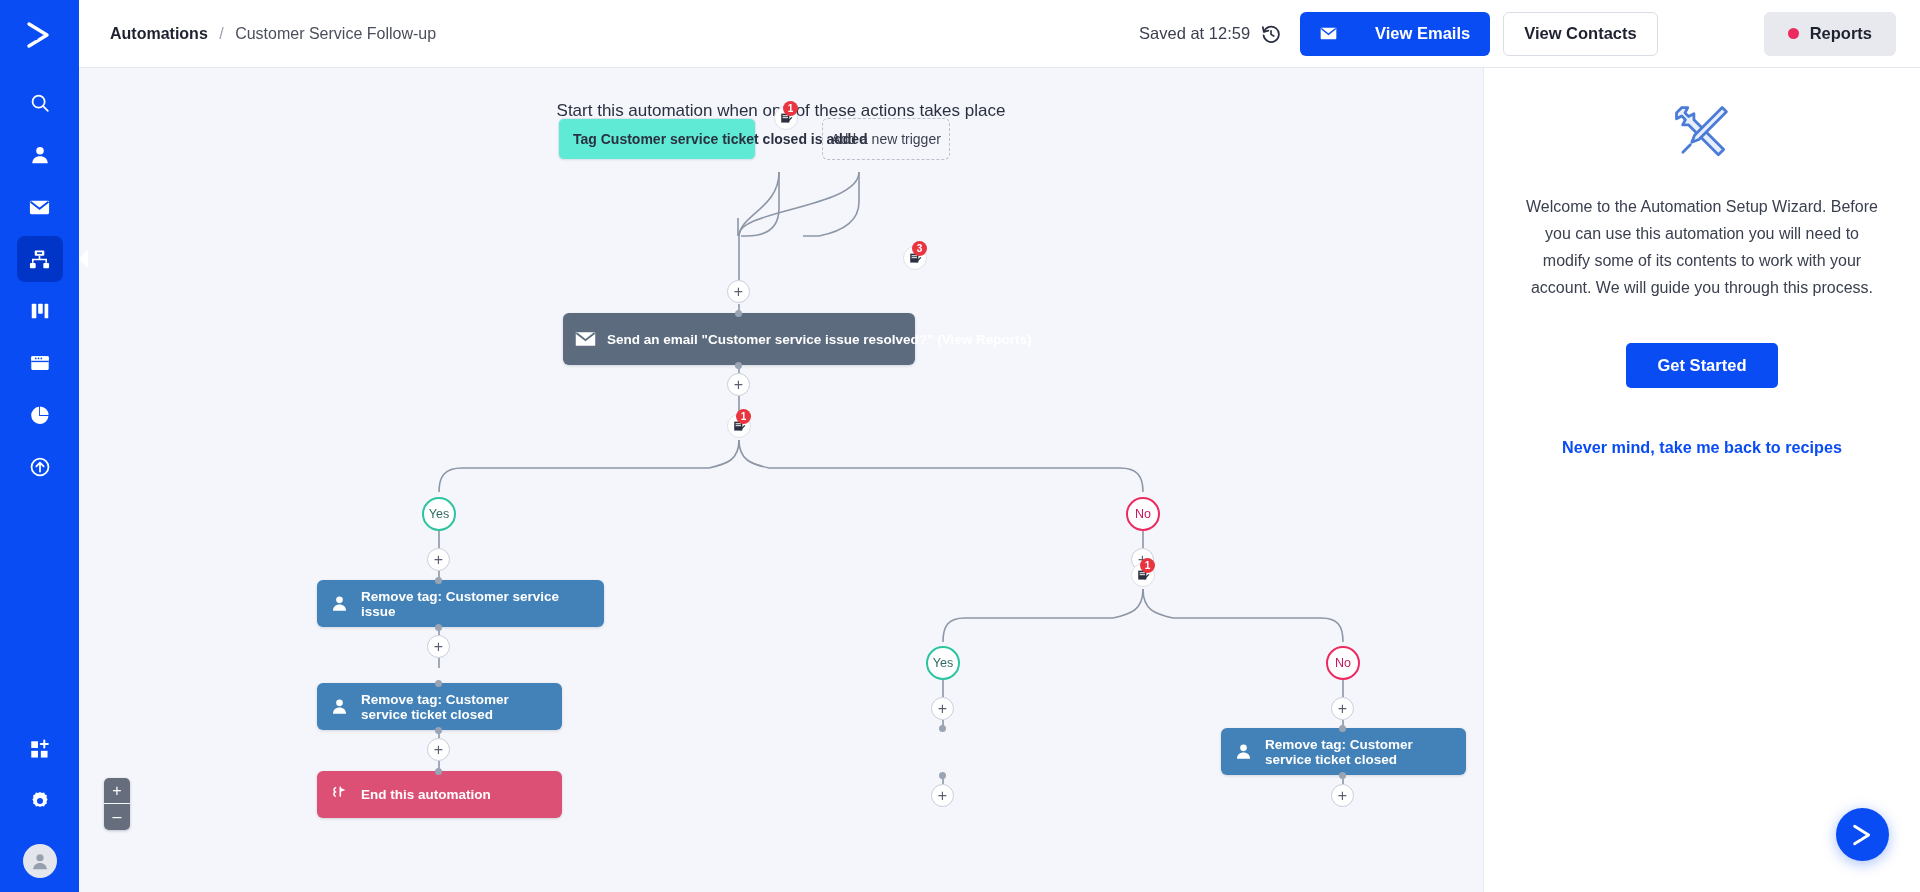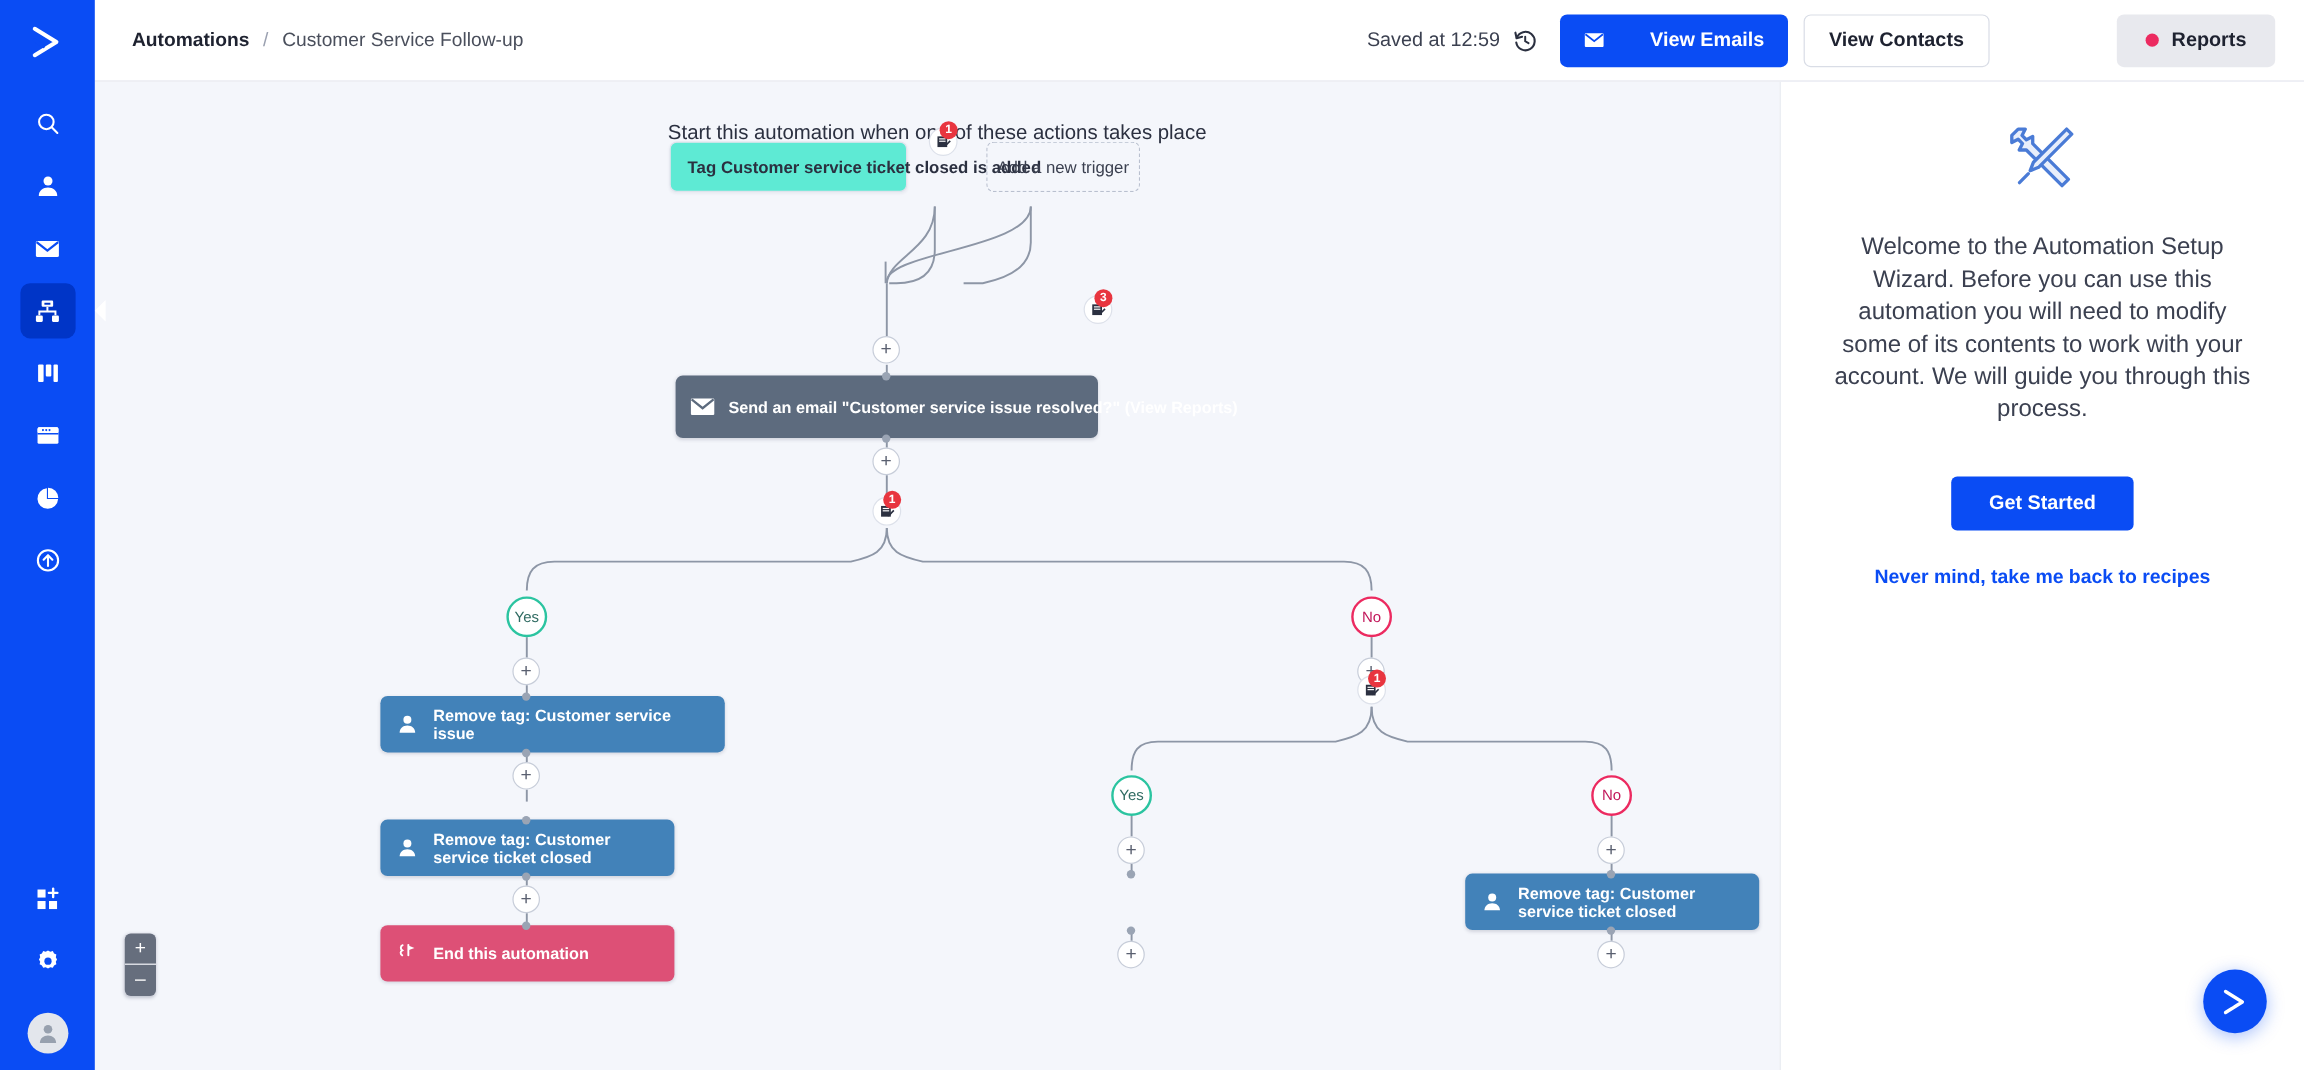--- a/index.html
+++ b/index.html
@@ -203,31 +203,31 @@
     text-align: center;
     z-index: 25;
   }
   .panel-icon { margin-top: 30px; display: flex; justify-content: center; }
   .panel-title {
     margin-top: 40px;
     font-size: 25px; color: #1e2230;
   }
   .panel-body {
     margin: 27px auto 0; width: 352px;
-    font-size: 20px; line-height: 27px; color: #3b4050; text-align: center;
+    font-size: 16px; line-height: 27px; color: #3b4050; text-align: center;
   }
   .panel-cta {
     margin: 42px auto 0; width: 152px; height: 45px;
     background: #0a4cf4; color: #fff; border: none; border-radius: 5px;
     font-size: 16.5px; font-weight: bold; cursor: pointer;
     display: flex; align-items: center; justify-content: center;
     font-family: "Liberation Sans", sans-serif;
   }
   .panel-link {
-    display: block; margin-top: 30px;
+    display: block; margin-top: 50px;
     font-size: 16.2px; color: #0a4cf4; font-weight: bold;
     cursor: pointer; text-decoration: none;
   }
 
   .fab {
     position: absolute; right: 31px; bottom: 31px;
     width: 53px; height: 53px; border-radius: 50%;
     background: #0a4cf4; cursor: pointer; z-index: 50;
     display: flex; align-items: center; justify-content: center;
     box-shadow: 0 3px 14px rgba(10,76,244,.35);

